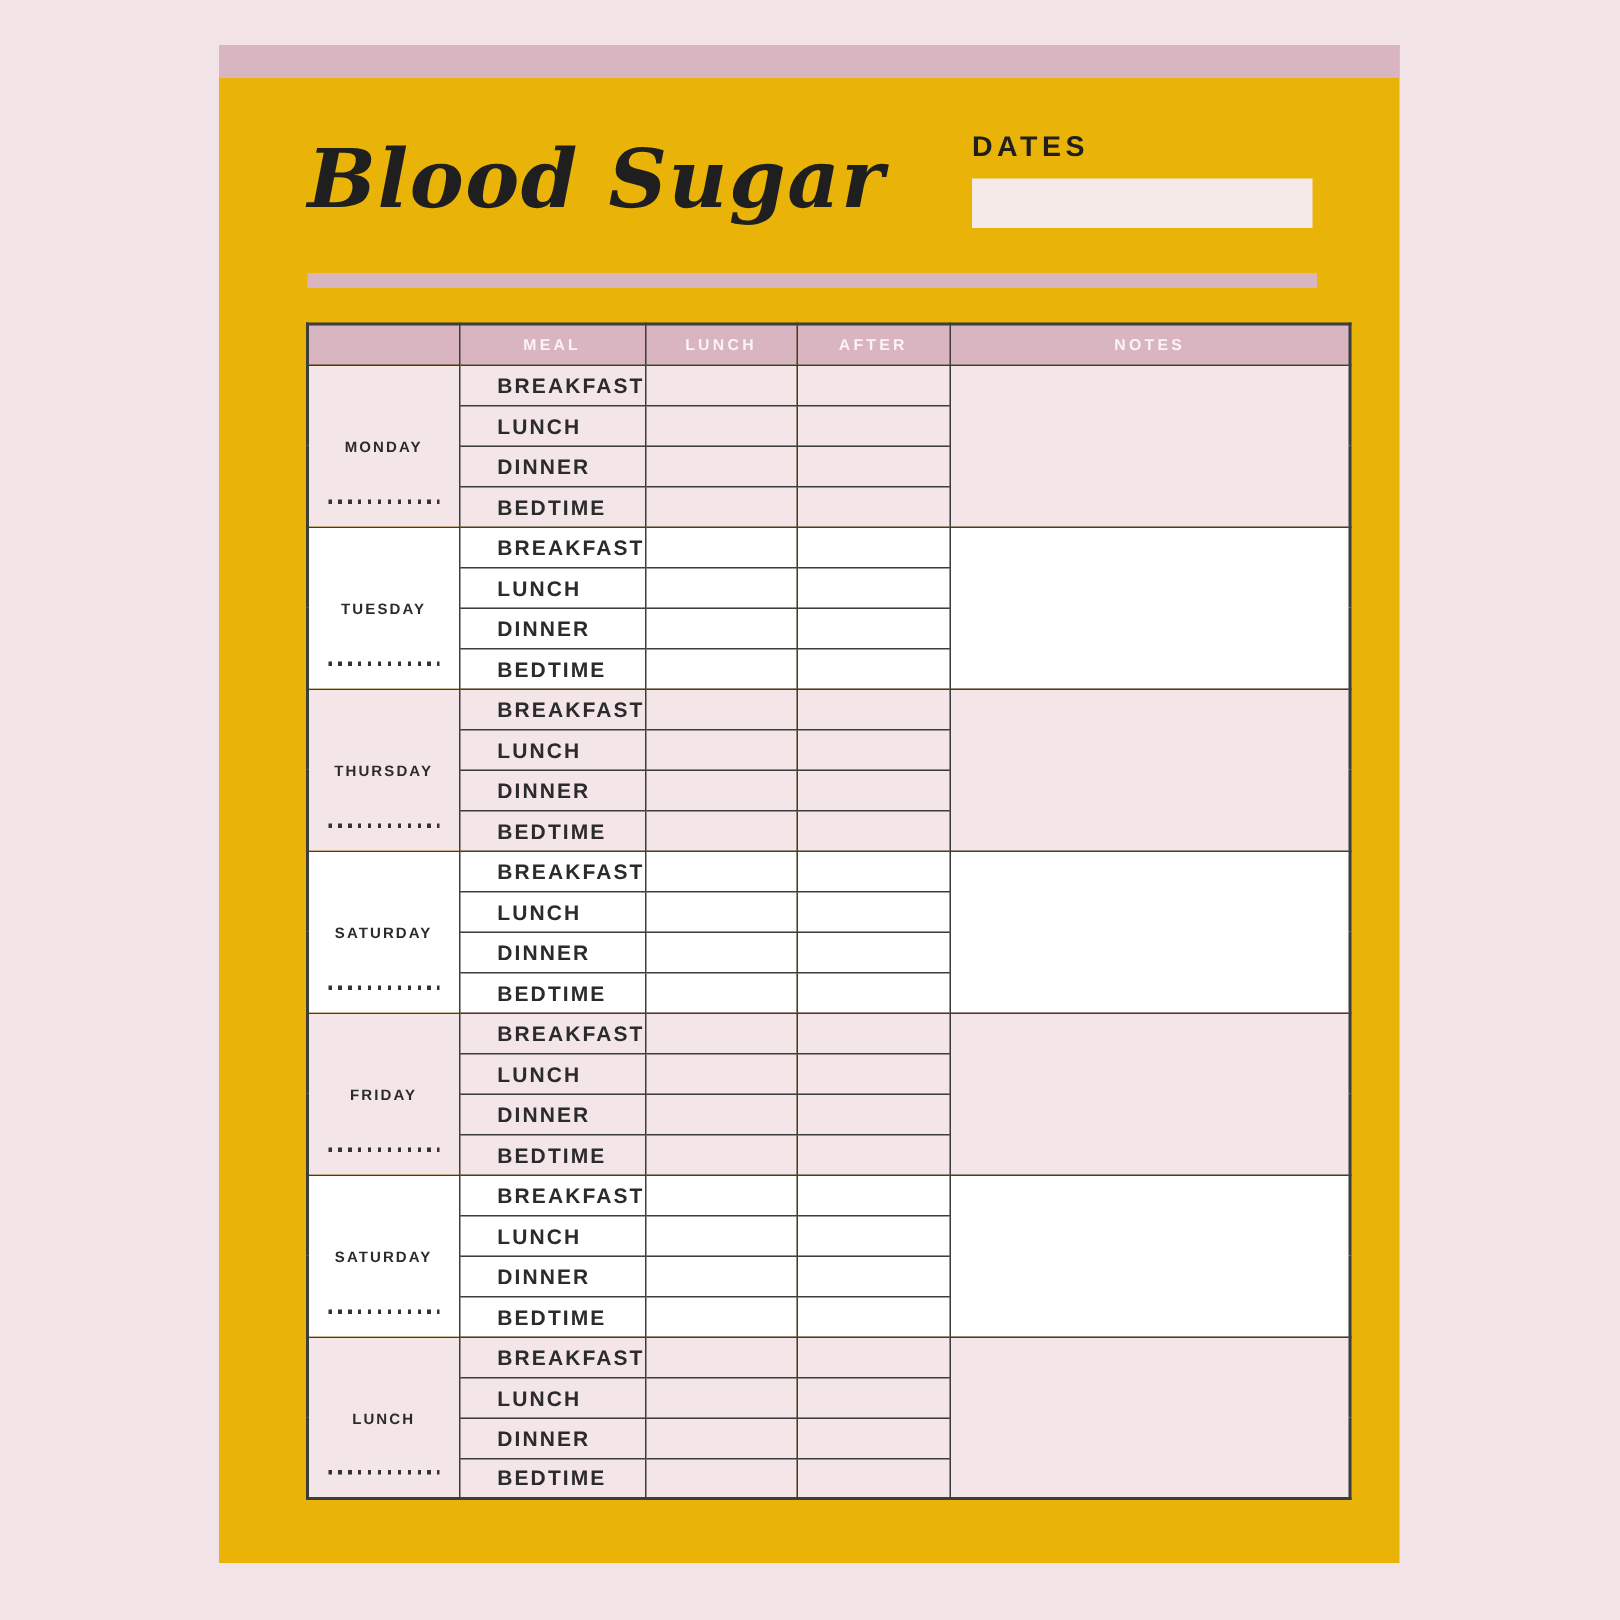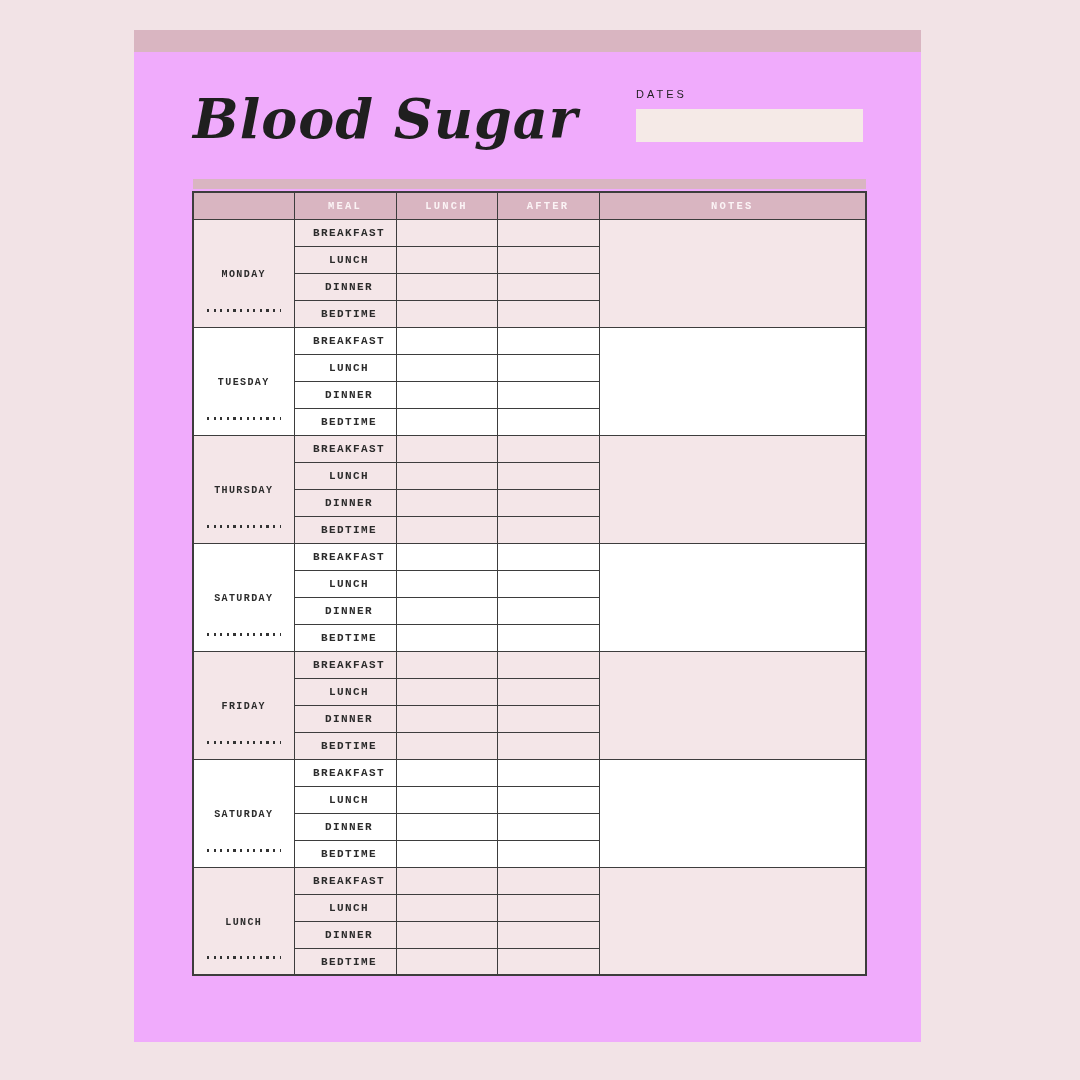--- a/index.html
+++ b/index.html
@@ -13,23 +13,23 @@
   }
   *{margin:0;padding:0;box-sizing:border-box;}
   html,body{width:1080px;height:1080px;overflow:hidden;}
   body{
     background:var(--canvas);
     font-family:"Liberation Sans",sans-serif;
     position:relative;
   }
   .page{
     position:absolute;
-    left:134px; top:30px;
+    left:146px; top:30px;
     width:787px; height:1012px;
-    background:#f0abfc;
+    background:#eab308;
   }
   .top-band{
     width:100%; height:22px;
     background:var(--accent);
   }
   .header-area{
     display:flex;
     justify-content:space-between;
     align-items:flex-start;
     padding:34px 58px 0 59px;
@@ -39,34 +39,34 @@
     font-style:italic;
     font-weight:bold;
     font-size:54px;
     line-height:1.1;
     color:#1f1f1f;
     letter-spacing:1px;
     margin-top:4px;
   }
   .dates-wrap{ width:227px; margin-top:2px; }
   .dates-label{
-    font-size:11px; font-weight:normal;
+    font-size:19px; font-weight:bold;
     letter-spacing:3px; color:#1f1f1f;
     margin-bottom:9px;
   }
   .dates-box{
     width:227px; height:33px;
     background:var(--datesbox);
   }
   .divider{
     height:10px;
     background:var(--accent);
     margin:30px 55px 0 59px;
   }
-  .table-wrap{ margin:2px 0 0 58px;font-family:Liberation Mono, monospace; }
+  .table-wrap{ margin:23px 0 0 58px; }
   table{
     border-collapse:collapse;
     table-layout:fixed;
     border:2px solid var(--border);
   }
   th,td{
     border:1.6px solid var(--border);
     height:27px;
     padding:0;
     background:#ffffff;
@@ -74,24 +74,24 @@
   th{
     background:var(--accent);
     color:var(--header-ink);
     font-size:10.5px;
     font-weight:bold;
     letter-spacing:2.2px;
     text-align:center;
   }
   tr.shaded td{ background:var(--shade); }
   td.meal-cell{
-    font-size:11px; font-weight:bold;
+    font-size:14px; font-weight:bold;
     letter-spacing:1.4px; color:var(--ink);
-    padding-left:8px;
-    text-align:center;
+    padding-left:25px;
+    text-align:left;
   }
   td.day-cell{
     position:relative;
     vertical-align:middle;
     text-align:center;
   }
   .day-name{
     font-size:10px; font-weight:bold;
     letter-spacing:1.4px; color:var(--ink);
   }

